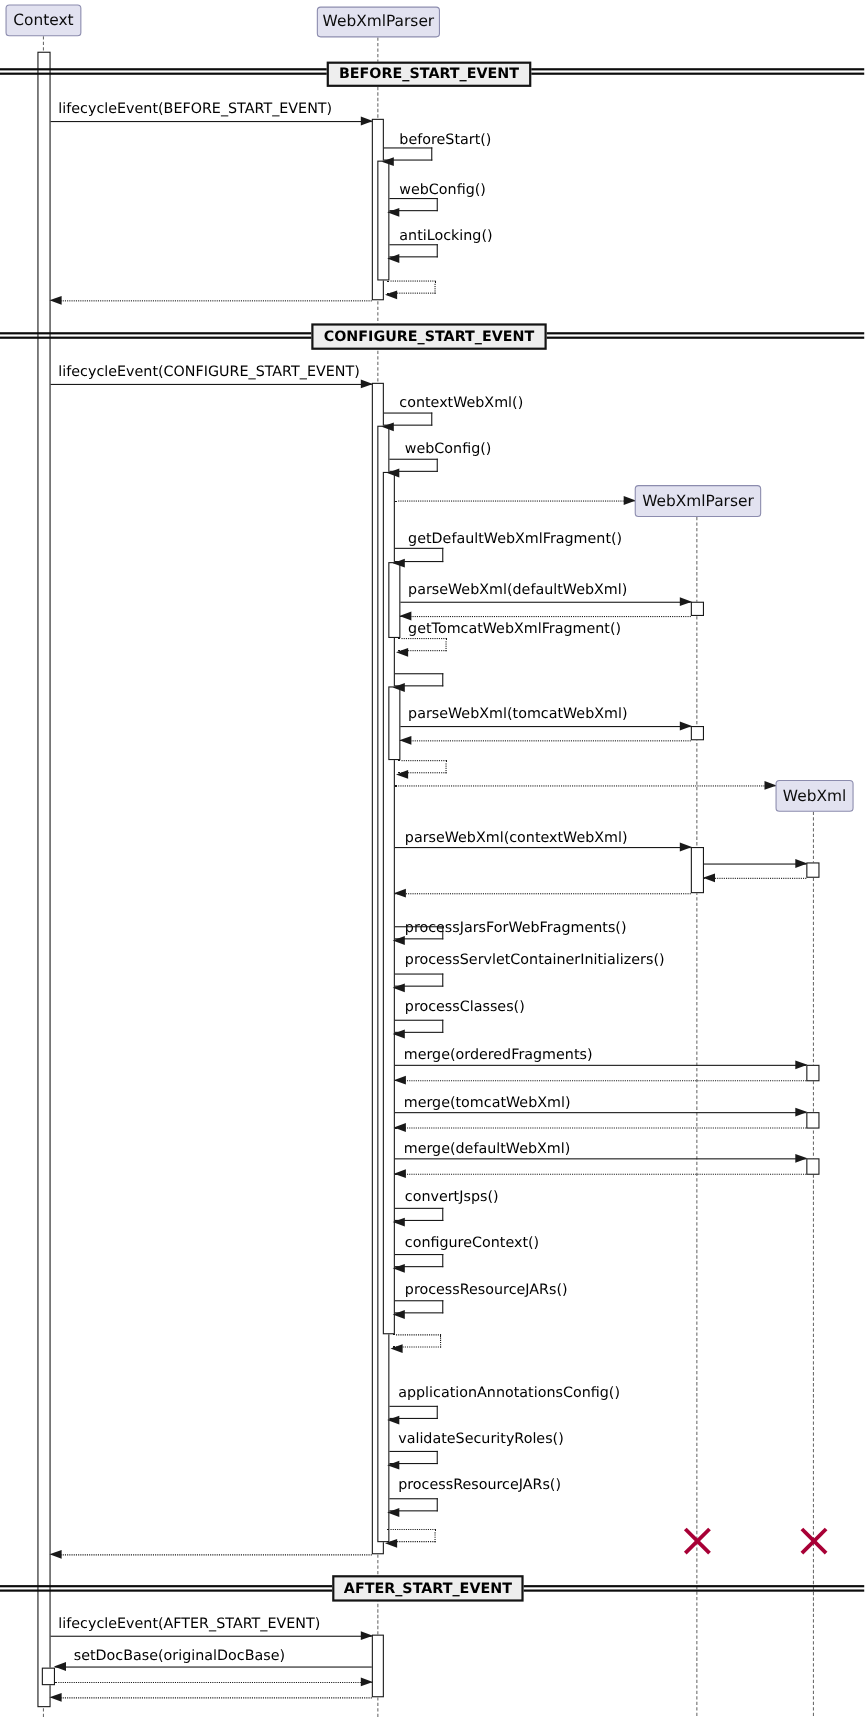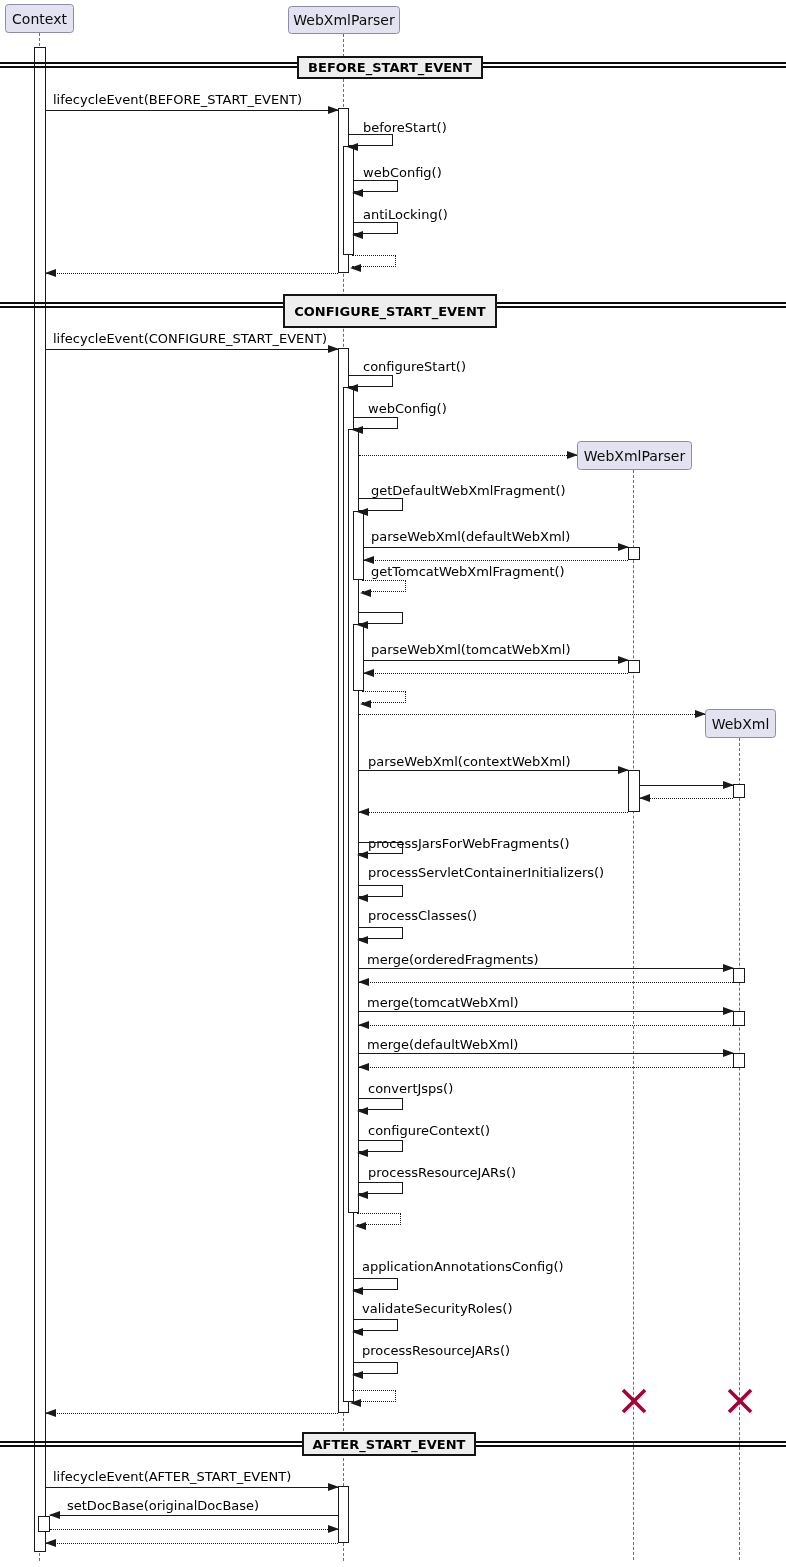--- a/index.html
+++ b/index.html
@@ -65,21 +65,21 @@
   <div class="dl" style="top:62px;"></div>
   <div class="dl" style="top:66px;"></div>
   <div class="dl" style="top:302px;"></div>
   <div class="dl" style="top:306px;"></div>
   <div class="dl" style="top:1441px;"></div>
   <div class="dl" style="top:1445px;"></div>
 
   <div class="dbox" style="left:297px;top:56px;width:186px;height:23px;">
     <span>BEFORE_START_EVENT</span>
   </div>
-  <div class="dbox" style="left:283px;top:294px;width:214px;height:34px;">
+  <div class="dbox" style="left:283px;top:294px;width:214px;height:24px;">
     <span>CONFIGURE_START_EVENT</span>
   </div>
   <div class="dbox" style="left:302px;top:1432px;width:174px;height:24px;">
     <span>AFTER_START_EVENT</span>
   </div>
 
   <div class="msg" style="left:53px;top:92px;">lifecycleEvent(BEFORE_START_EVENT)</div>
   <div class="arr" style="left:46px;top:110px;width:292px;">
       <i class="ah ah-r"></i>
     </div>
@@ -104,21 +104,21 @@
     </div>
   <div class="arr dot" style="left:46px;top:273px;width:292px;">
       <i class="ah ah-l"></i>
     </div>
 
   <div class="msg" style="left:53px;top:331px;">lifecycleEvent(CONFIGURE_START_EVENT)</div>
   <div class="arr" style="left:46px;top:349px;width:292px;">
       <i class="ah ah-r"></i>
     </div>
 
-  <div class="msg" style="left:363px;top:359px;">configureStart()</div>
+  <div class="msg" style="left:363px;top:359px;">contextWebXml()</div>
   <div class="self" style="left:349px;top:375px;height:12px;">
       <i class="ah ah-l"></i>
     </div>
 
   <div class="msg" style="left:368px;top:401px;">webConfig()</div>
   <div class="self" style="left:354px;top:417px;height:12px;">
       <i class="ah ah-l"></i>
     </div>
 
   <div class="arr dot" style="left:359px;top:455px;width:218px;">

